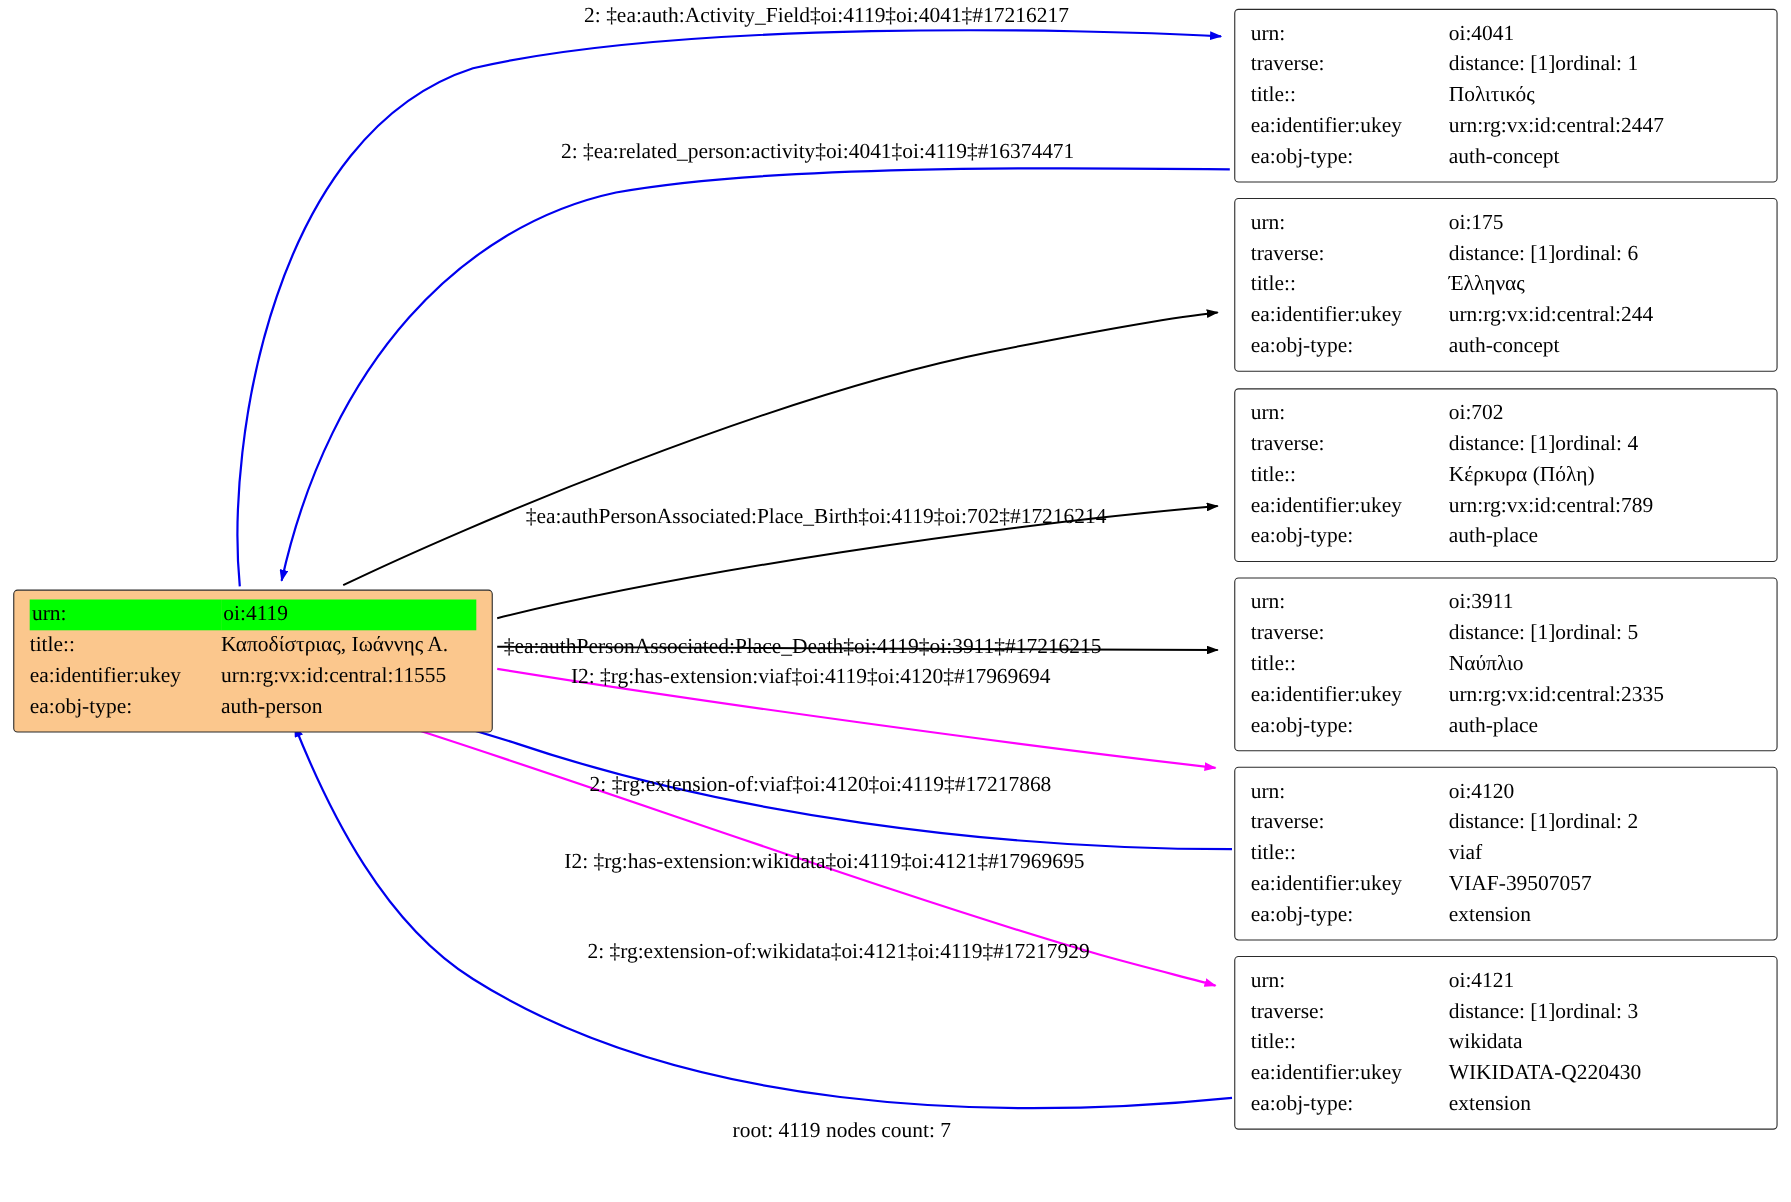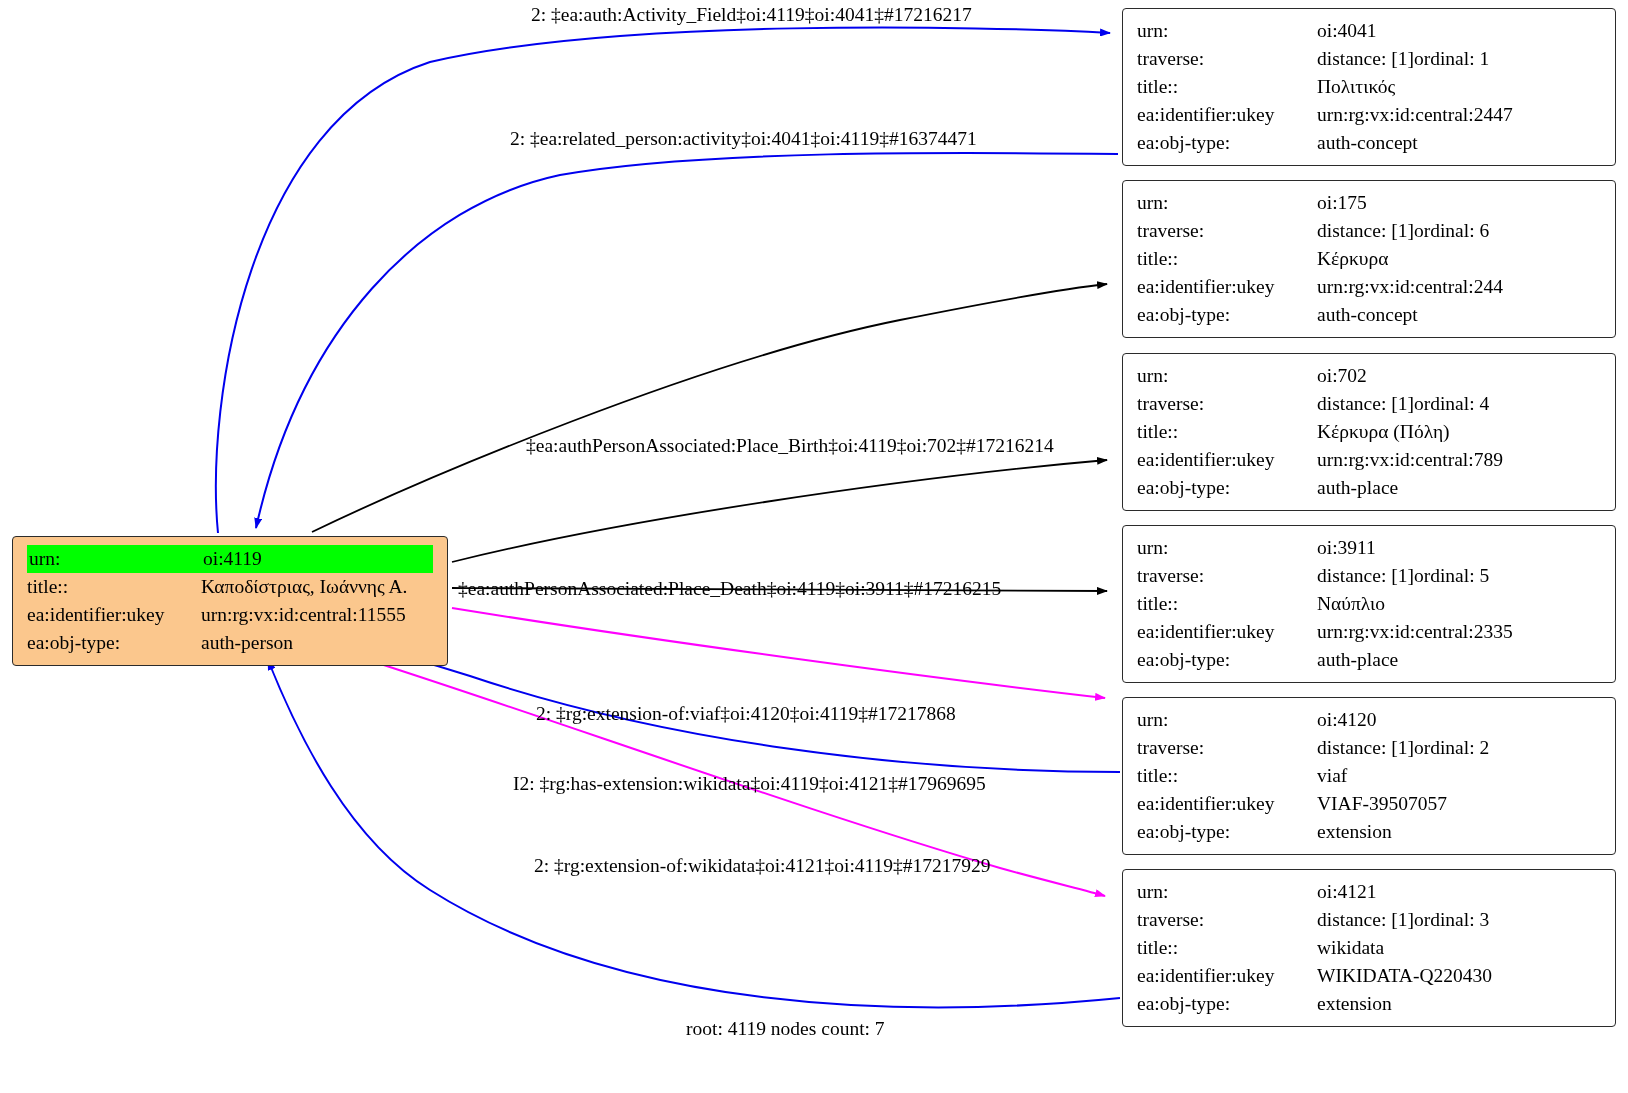--- a/index.html
+++ b/index.html
@@ -110,24 +110,25 @@
     <path d="M 330,648 C 500,700 800,810 1000,868 C 1050,882 1085,890 1105,896" fill="none" stroke="#ff00ff" stroke-width="2" marker-end="url(#ah-magenta)"></path>
 
     <path d="M 1120,998 C 900,1020 620,1010 430,890 C 350,840 300,740 268,660" fill="none" stroke="#0000ee" stroke-width="2" marker-end="url(#ah-blue)"></path>
   </svg>
 
   <div class="elabel" style="left:531px; top:5px;">2: ‡ea:auth:Activity_Field‡oi:4119‡oi:4041‡#17216217</div>
 
   <div class="elabel" style="left:510px; top:129px;">2: ‡ea:related_person:activity‡oi:4041‡oi:4119‡#16374471</div>
 
 
-  <div class="elabel" style="left:478px; top:436px;margin-left:48px;">‡ea:authPersonAssociated:Place_Birth‡oi:4119‡oi:702‡#17216214</div>
+  <div class="elabel" style="left:478px; top:460px;">‡ea:authPersonAssociated:Place_Birth‡oi:4119‡oi:702‡#17216214</div>
 
   <div class="elabel" style="left:458px; top:579px;">‡ea:authPersonAssociated:Place_Death‡oi:4119‡oi:3911‡#17216215</div>
 
+  <div class="elabel" style="left:519px; top:606px;">I2: ‡rg:has-extension:viaf‡oi:4119‡oi:4120‡#17969694</div>
 
   <div class="elabel" style="left:536px; top:704px;text-align:right;">2: ‡rg:extension-of:viaf‡oi:4120‡oi:4119‡#17217868</div>
 
   <div class="elabel" style="left:513px; top:774px;">I2: ‡rg:has-extension:wikidata‡oi:4119‡oi:4121‡#17969695</div>
 
   <div class="elabel" style="left:522px; top:856px;margin-left:12px;">2: ‡rg:extension-of:wikidata‡oi:4121‡oi:4119‡#17217929</div>
 
   <div class="node root" style="left:12px; top:536px; width:436px;">
     <table>
       <tbody>
@@ -184,21 +185,21 @@
           <tr>
         <td class="k">urn:</td>
         <td class="v">oi:175</td>
       </tr>
       <tr>
         <td class="k">traverse:</td>
         <td class="v"><span class="trav">distance: [1]</span><span class="trav ord">ordinal: 6</span></td>
       </tr>
       <tr>
         <td class="k">title::</td>
-        <td class="v">Κέρκυρα</td>
+        <td class="v">Έλληνας</td>
       </tr>
       <tr>
         <td class="k">ea:identifier:ukey</td>
         <td class="v">urn:rg:vx:id:central:244</td>
       </tr>
       <tr>
         <td class="k">ea:obj-type:</td>
         <td class="v">auth-concept</td>
       </tr>
     </tbody>
@@ -306,15 +307,15 @@
         <td class="v">WIKIDATA-Q220430</td>
       </tr>
       <tr>
         <td class="k">ea:obj-type:</td>
         <td class="v">extension</td>
       </tr>
     </tbody>
       </table>
   </div>
 
-  <div class="footer" style="left:666px; top:1018px;margin-left:20px;">root: 4119 nodes count: 7</div>
+  <div class="footer" style="left:666px; top:1018px;">root: 4119 nodes count: 7</div>
 
 </div>
 
 </body></html>

